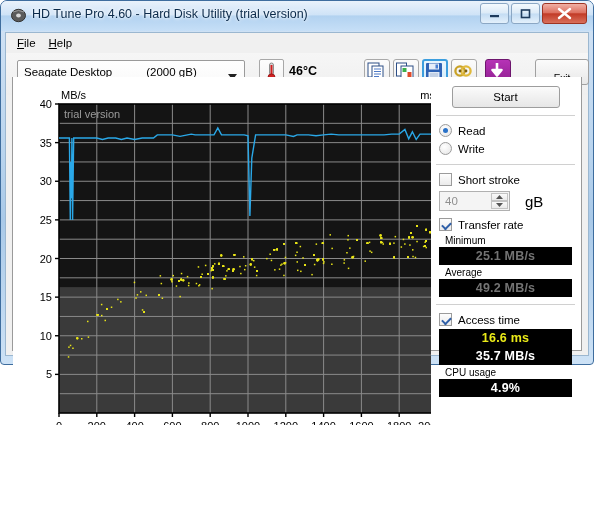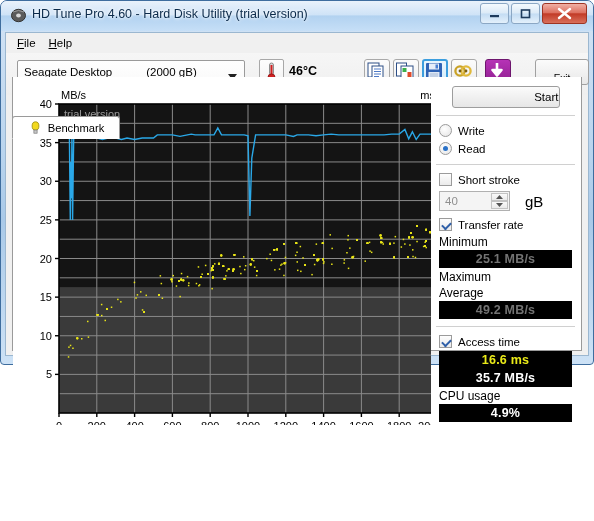--- a/index.html
+++ b/index.html
@@ -159,21 +159,21 @@
   #chart-svg { display: block; }
 
   
   #right-panel {
     position: absolute; left: 420px; top: 4px; right: 3px; bottom: 4px;
   }
   #start-btn {
     margin: 5px auto 0 auto; width: 108px; height: 22px;
     background: linear-gradient(to bottom,#fbfbfb,#e6e6e6);
     border: 1px solid #9d9d9d; border-radius: 3px;
-    display: flex; align-items: center; justify-content: flex-end;
+    display: flex; align-items: center; justify-content: center;
     font-size: 11.5px; color: #000; cursor: default;
   }
   .hr { height: 1px; background: #d0d0d0; margin: 7px 3px 6px 3px; }
   .radio-row, .check-row {
     display: flex; align-items: center; font-size: 11.5px; color: #000;
     margin: 0 0 1px 6px; cursor: default; height: 17px;
   }
   .radio {
     width: 13px; height: 13px; border-radius: 50%;
     border: 1px solid #9b9b9b; margin-right: 6px;
@@ -207,21 +207,21 @@
   #spin-val { font-size: 11.5px; color: #8f8f8f; margin-left: 5px; }
   #spin-arrows {
     position: absolute; right: 1px; top: 1px; width: 17px; height: 16px;
     display: flex; flex-direction: column;
   }
   .spin-a {
     flex: 1; background: linear-gradient(to bottom,#fafafa,#eaeaea);
     border: 1px solid #c3c3c3; display: flex; align-items: center; justify-content: center;
   }
   #spin-unit { font-size: 15px; color: #000; margin-left: 15px; }
-  .stat-label { font-size: 12px; color: #000; margin: 2px 0 1px 6px; }
+  .stat-label { font-size: 10px; color: #000; margin: 2px 0 1px 12px; }
   .stat-val {
     margin: 0 6px 0 6px; height: 18px; background: #000000;
     display: flex; align-items: center; justify-content: center;
     font-size: 12.5px; font-weight: bold;
     letter-spacing: 0.2px;
   }
   .v-cyan { color: #737373; }
   .v-yellow { color: #eaea18; }
   .v-white { color: #ffffff; }
 </style>
@@ -389,29 +389,20 @@
               <rect x="3" y="7" width="2" height="4.5" fill="#2fc04a"></rect>
               <rect x="6" y="6" width="2" height="5.5" fill="#e04020"></rect>
               <rect x="9" y="8.5" width="2" height="3" fill="#c020c0"></rect>
             </svg>
           </span>
           <span class="tlabel">Extra tests</span>
         </div>
       </div>
 
       <div class="tabrow" id="tabrow-bottom">
-        <div class="tab active" style="width:108px">
-          <span class="ticon">
-            <svg width="15" height="15" viewBox="0 0 15 15">
-              <ellipse cx="7.5" cy="6" rx="3.4" ry="4.2" fill="#f2d91e" stroke="#9a8a0a" stroke-width="0.8"></ellipse>
-              <rect x="5.9" y="10" width="3.2" height="3.2" fill="#c8c8c8" stroke="#777" stroke-width="0.7"></rect>
-            </svg>
-          </span>
-          <span class="tlabel">Benchmark</span>
-        </div>
         <div class="tab" style="width:71px">
           <span class="ticon">
             <svg width="15" height="15" viewBox="0 0 15 15">
               <circle cx="7.5" cy="2.8" r="1.7" fill="#2f8fd0"></circle>
               <rect x="6" y="5.5" width="3.2" height="8" fill="#2f8fd0"></rect>
             </svg>
           </span>
           <span class="tlabel">Info</span>
         </div>
         <div class="tab" style="width:83px">
@@ -1185,26 +1176,26 @@
 
       <div id="right-panel">
 
         <div id="start-btn">
           <span>Start</span>
         </div>
 
         <div class="hr"></div>
 
         <div class="radio-row">
+          <span class="radio on"></span>
+          <span>Read</span>
+        </div>
+        <div class="radio-row">
           <span class="radio"></span>
           <span>Write</span>
-        </div>
-        <div class="radio-row">
-          <span class="radio on"></span>
-          <span>Read</span>
         </div>
 
         <div class="hr"></div>
 
         <div class="check-row">
           <span class="cbox"></span>
           <span>Short stroke</span>
         </div>
 
         <div id="spin-row">
@@ -1229,21 +1220,20 @@
         <div class="check-row" style="margin-top:5px">
           <span class="cbox on"></span>
           <span>Transfer rate</span>
         </div>
 
         <div class="stat-label">Minimum</div>
         <div class="stat-val">
           <span class="v-cyan">25.1 MB/s</span>
         </div>
 
-        <div class="stat-label">Maximum</div>
 
         <div class="stat-label">Average</div>
         <div class="stat-val">
           <span class="v-cyan">49.2 MB/s</span>
         </div>
 
         <div class="hr"></div>
 
         <div class="check-row">
           <span class="cbox on"></span>

